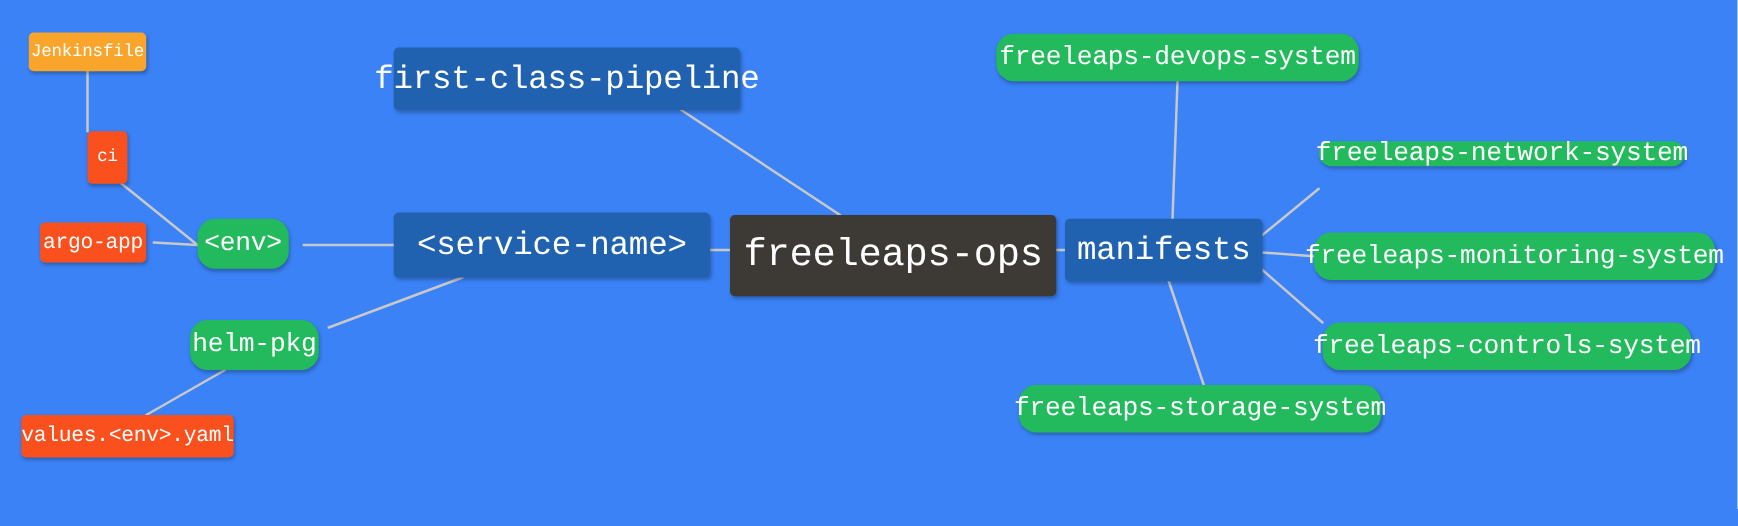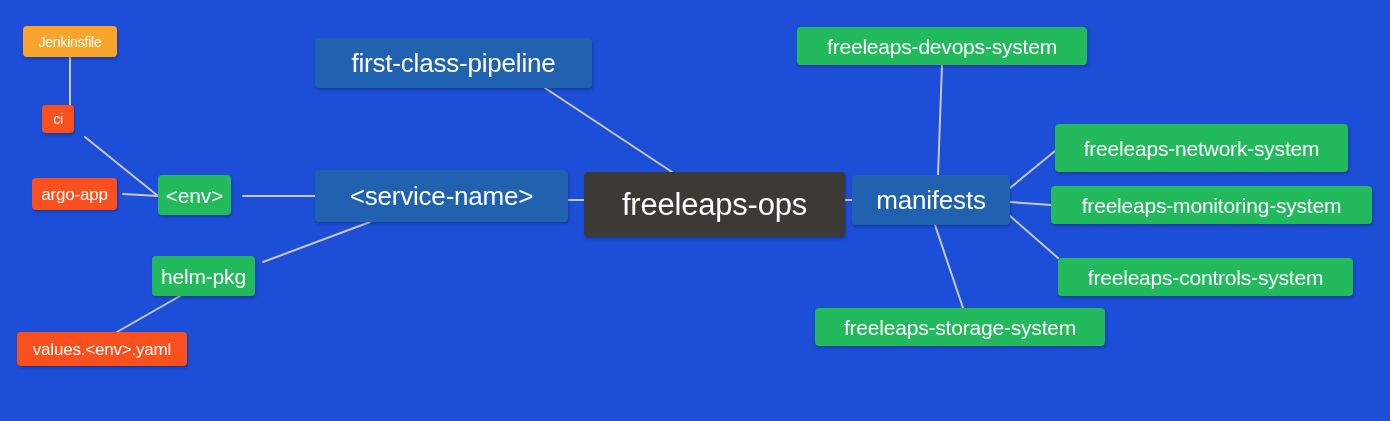--- a/index.html
+++ b/index.html
@@ -8,22 +8,23 @@
     background: #ffffff;
   }
   body {
     font-family: "Liberation Sans", sans-serif;
     -webkit-font-smoothing: antialiased;
   }
   #canvas {
     position: relative;
     width: 1390px;
     height: 421px;
-    background: #1d4ed8;
+    background: #3b82f6;
     overflow: hidden;
+    font-family: Liberation Mono, monospace;
   }
   #edge-layer {
     position: absolute;
     left: 0;
     top: 0;
     width: 1390px;
     height: 421px;
     pointer-events: none;
   }
   .node {
@@ -50,21 +51,21 @@
     background: #22ba5c;
   }
   .n-orange {
     background: #f9a52b;
   }
   .n-red {
     background: #f9501e;
   }
   .sz-xl { font-size: 31px; }
   .sz-lg { font-size: 26px; }
-  .sz-md { font-size: 21px; }
+  .sz-md { font-size: 21px; border-radius: 14px; }
   .sz-sm { font-size: 17px; }
   .sz-xs { font-size: 14px; }
 </style>
 </head>
 <body>
 
 <div id="canvas">
   <svg id="edge-layer" viewBox="0 0 1390 421" width="1390" height="421">
       <line x1="70" y1="57" x2="70" y2="105" stroke="#c8c8c8" stroke-width="2" stroke-linecap="round"></line>
       <line x1="85" y1="137" x2="158" y2="196" stroke="#c8c8c8" stroke-width="2" stroke-linecap="round"></line>
@@ -76,28 +77,28 @@
       <line x1="568" y1="200" x2="584" y2="200" stroke="#c8c8c8" stroke-width="2" stroke-linecap="round"></line>
       <line x1="845" y1="200" x2="852" y2="200" stroke="#c8c8c8" stroke-width="2" stroke-linecap="round"></line>
       <line x1="938" y1="175" x2="942" y2="65" stroke="#c8c8c8" stroke-width="2" stroke-linecap="round"></line>
       <line x1="1010" y1="188" x2="1055" y2="151" stroke="#c8c8c8" stroke-width="2" stroke-linecap="round"></line>
       <line x1="1010" y1="202" x2="1051" y2="205" stroke="#c8c8c8" stroke-width="2" stroke-linecap="round"></line>
       <line x1="1010" y1="216" x2="1058" y2="258" stroke="#c8c8c8" stroke-width="2" stroke-linecap="round"></line>
       <line x1="935" y1="225" x2="963" y2="308" stroke="#c8c8c8" stroke-width="2" stroke-linecap="round"></line>
     </svg>
   <div id="node-layer">
       <div class="node n-orange sz-xs" style="left: 23px; top: 26px; width: 94px; height: 31px;">Jenkinsfile</div>
-      <div class="node n-red sz-xs" style="left: 42px; top: 105px; width: 32px; height: 28px;">ci</div>
+      <div class="node n-red sz-xs" style="left: 70px; top: 105px; width: 32px; height: 42px;">ci</div>
       <div class="node n-red sz-sm" style="left: 32px; top: 178px; width: 85px; height: 32px;">argo-app</div>
       <div class="node n-green sz-md" style="left: 158px; top: 175px; width: 73px; height: 40px;">&lt;env&gt;</div>
       <div class="node n-green sz-md" style="left: 152px; top: 256px; width: 103px; height: 40px;">helm-pkg</div>
       <div class="node n-red sz-sm" style="left: 17px; top: 332px; width: 170px; height: 34px;">values.&lt;env&gt;.yaml</div>
       <div class="node n-blue sz-lg" style="left: 315px; top: 38px; width: 277px; height: 50px;">first-class-pipeline</div>
       <div class="node n-blue sz-lg" style="left: 315px; top: 170px; width: 253px; height: 52px;">&lt;service-name&gt;</div>
       <div class="node n-root sz-xl" style="left: 584px; top: 172px; width: 261px; height: 65px;">freeleaps-ops</div>
       <div class="node n-blue sz-lg" style="left: 852px; top: 175px; width: 158px; height: 50px;">manifests</div>
       <div class="node n-green sz-md" style="left: 797px; top: 27px; width: 290px; height: 38px;">freeleaps-devops-system</div>
-      <div class="node n-green sz-md" style="left: 1055px; top: 113px; width: 293px; height: 48px; margin-top: 11px;">freeleaps-network-system</div>
+      <div class="node n-green sz-md" style="left: 1055px; top: 113px; width: 293px; height: 20px;">freeleaps-network-system</div>
       <div class="node n-green sz-md" style="left: 1051px; top: 186px; width: 321px; height: 38px;">freeleaps-monitoring-system</div>
       <div class="node n-green sz-md" style="left: 1058px; top: 258px; width: 295px; height: 38px;">freeleaps-controls-system</div>
       <div class="node n-green sz-md" style="left: 815px; top: 308px; width: 290px; height: 38px;">freeleaps-storage-system</div>
     </div>
 </div>
 
 </body></html>

